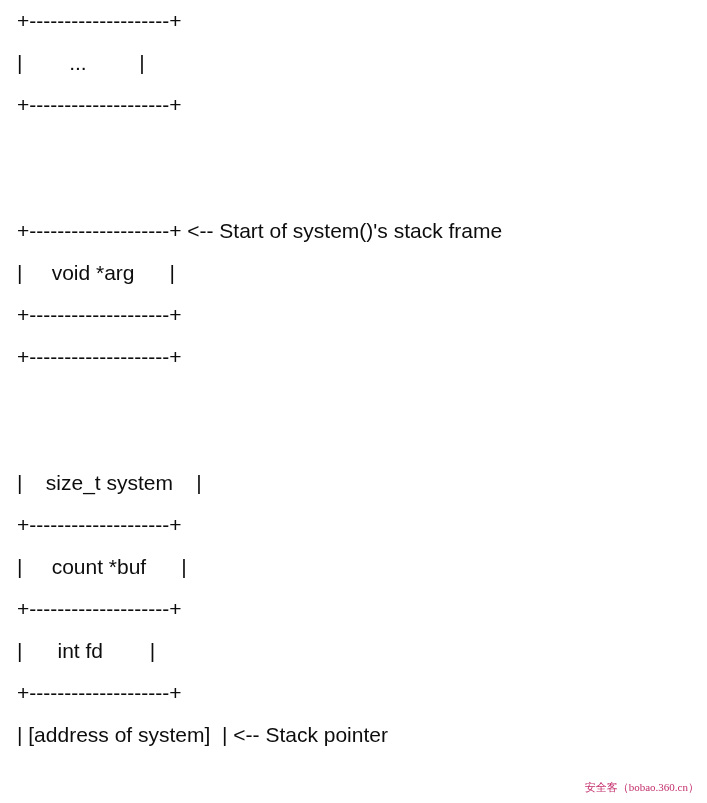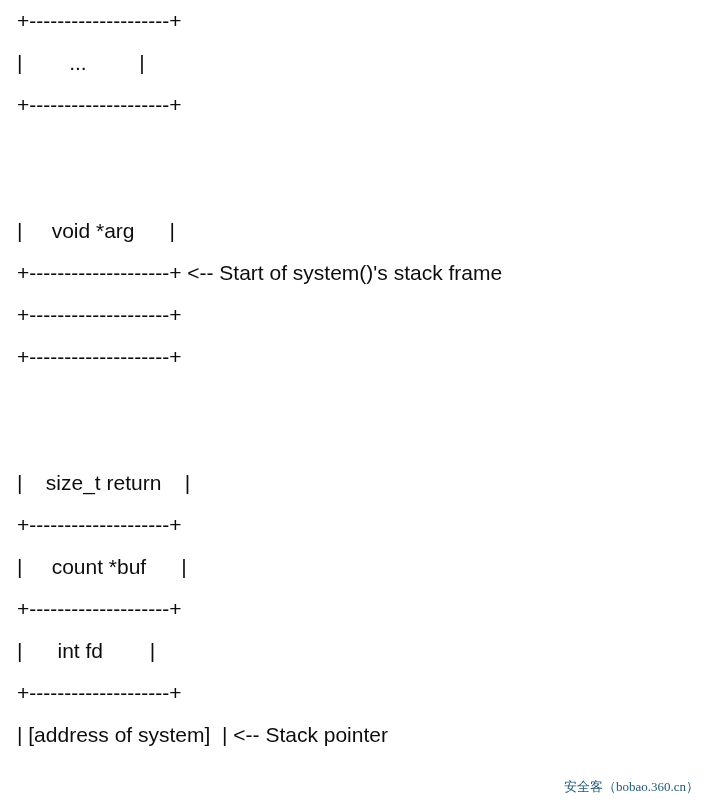--- a/index.html
+++ b/index.html
@@ -39,43 +39,43 @@
   .ascii-line.blank {
     color: transparent;
   }
 
   
   #watermark {
     position: absolute;
     right: 8px;
     bottom: 8px;
     font-family: "Liberation Serif", "DejaVu Serif", serif;
-    font-size: 13px;
+    font-size: 11px;
     line-height: 16px;
-    color: #0c4a6e;
+    color: #be185d;
     white-space: pre;
     opacity: 0.92;
   }
 </style>
 </head>
 <body>
 
 <div id="diagram">
   <div class="ascii-line">+--------------------+</div>
   <div class="ascii-line">|        ...         |</div>
   <div class="ascii-line">+--------------------+</div>
   <div class="ascii-line blank"> </div>
   <div class="ascii-line blank"> </div>
+  <div class="ascii-line">+--------------------+ &lt;-- Start of system()'s stack frame</div>
   <div class="ascii-line">|     void *arg      |</div>
-  <div class="ascii-line">+--------------------+ &lt;-- Start of system()'s stack frame</div>
   <div class="ascii-line">+--------------------+</div>
   <div class="ascii-line">+--------------------+</div>
   <div class="ascii-line blank"> </div>
   <div class="ascii-line blank"> </div>
-  <div class="ascii-line">|    size_t return    |</div>
+  <div class="ascii-line">|    size_t system    |</div>
   <div class="ascii-line">+--------------------+</div>
   <div class="ascii-line">|     count *buf      |</div>
   <div class="ascii-line">+--------------------+</div>
   <div class="ascii-line">|      int fd        |</div>
   <div class="ascii-line">+--------------------+</div>
   <div class="ascii-line">| [address of system]  | &lt;-- Stack pointer</div>
 
 </div>
 
 <div id="watermark">安全客（bobao.360.cn）</div>

